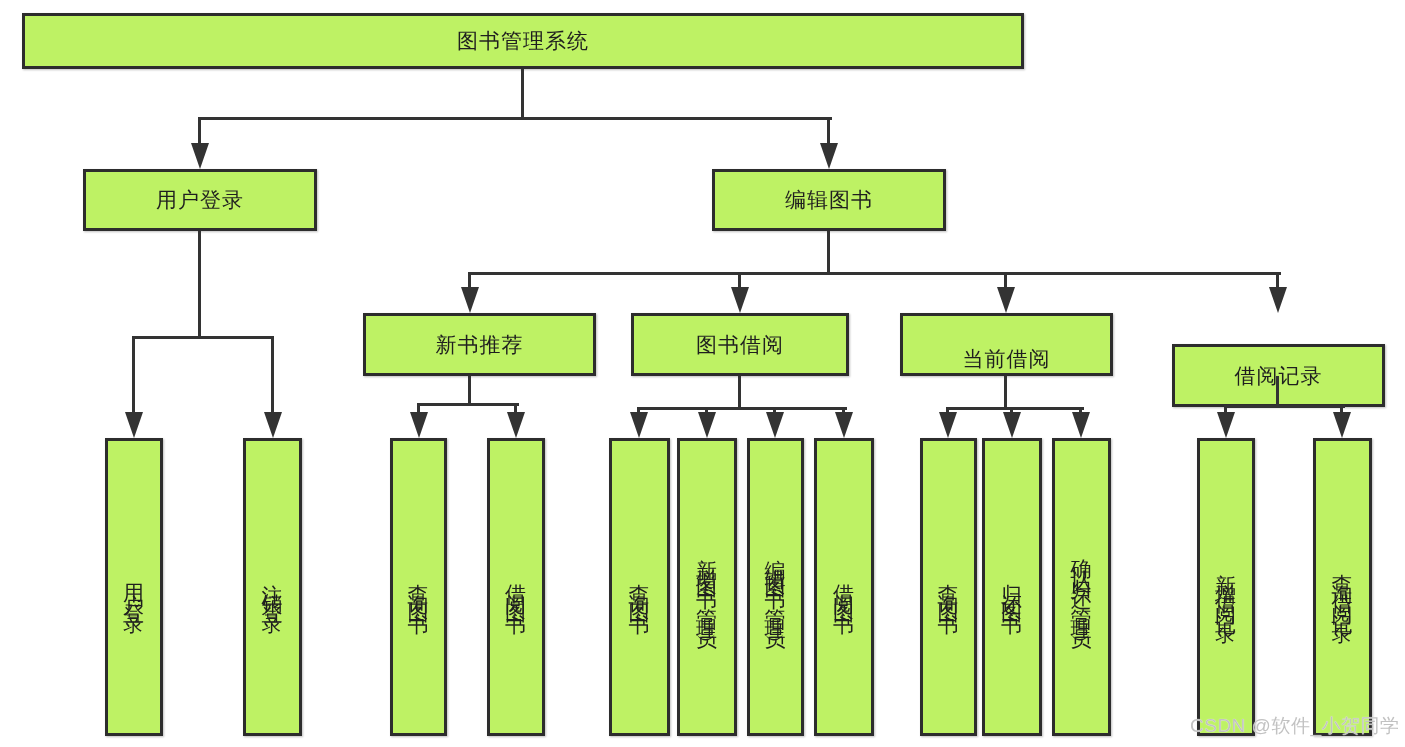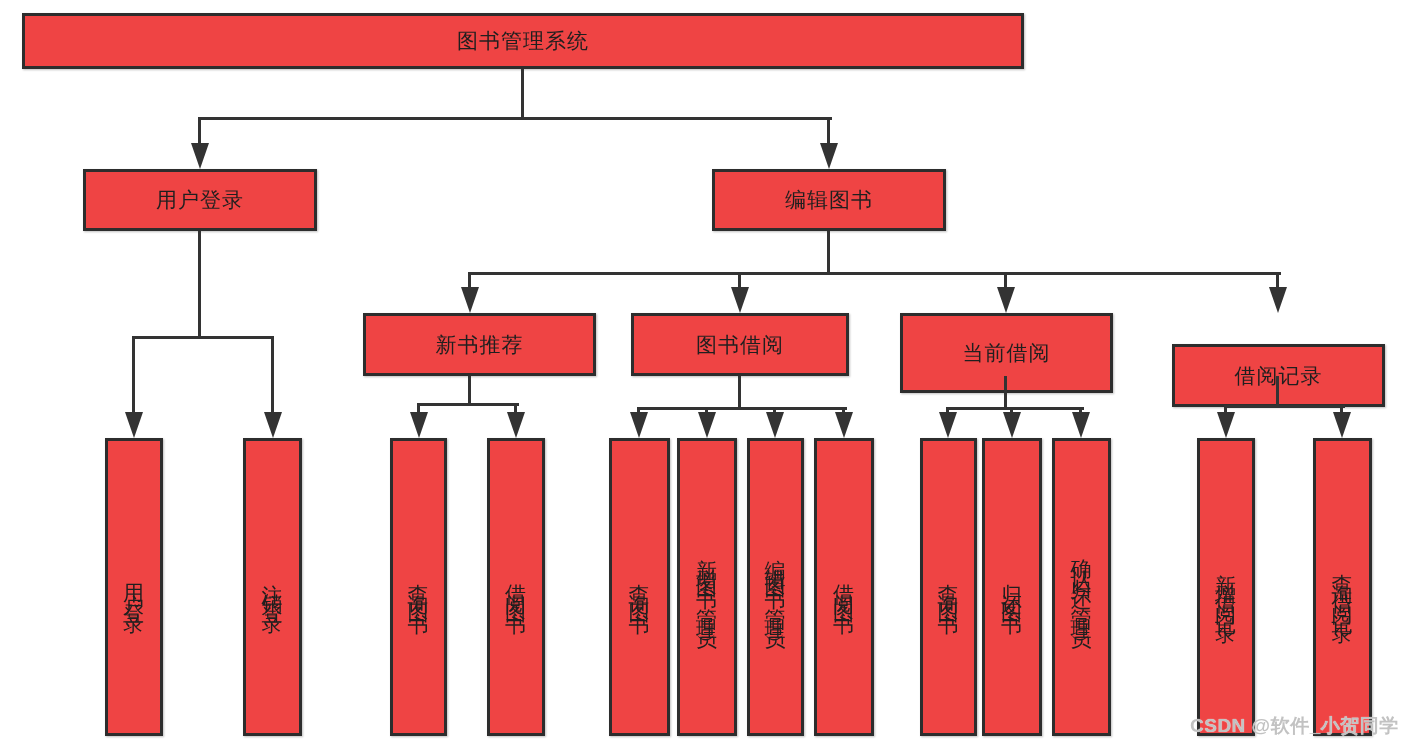--- a/index.html
+++ b/index.html
@@ -2,40 +2,39 @@
 <html><head>
 <meta charset="utf-8">
 <style>
   html,body { margin:0; padding:0; background:#ffffff; }
   .canvas {
     position:relative; width:1405px; height:747px; background:#ffffff;
     font-family:"Liberation Sans","DejaVu Sans",sans-serif; overflow:hidden;
   }
   .node {
     position:absolute; box-sizing:border-box;
-    border:3px solid #2d2d2d; background:#ef4444;
+    border:3px solid #2d2d2d; background:#bef264;
     display:flex; align-items:center; justify-content:center;
     color:#1f1f1f; box-shadow:1px 1px 2px rgba(0,0,0,0.25);
   }
   .node.h span { font-size:21px; letter-spacing:1px; white-space:nowrap; }
   .node.v span {
     writing-mode:vertical-rl; text-orientation:mixed;
     font-size:21px; letter-spacing:10px; line-height:1;
   }
   .line { position:absolute; background:#333333; }
   .ah {
     position:absolute; width:0; height:0;
     border-left:9px solid transparent; border-right:9px solid transparent;
     border-top:26px solid #333333;
   }
   .watermark {
     position:absolute; left:1190px; top:713px; z-index:6;
     color:#c2c2c2; font-size:19px; letter-spacing:0.5px; white-space:nowrap;
     text-shadow:0 0 1px #ffffff;
-    font-weight:bold;
   }
 </style>
 </head>
 <body>
 
 <div class="canvas">
 
   <div class="node h" style="left:22px;top:13px;width:1002px;height:56px;">
     <span>图书管理系统</span>
   </div>
@@ -46,21 +45,21 @@
   <div class="node h" style="left:712px;top:169px;width:234px;height:62px;">
     <span>编辑图书</span>
   </div>
 
   <div class="node h" style="left:363px;top:313px;width:233px;height:63px;">
     <span>新书推荐</span>
   </div>
   <div class="node h" style="left:631px;top:313px;width:218px;height:63px;">
     <span>图书借阅</span>
   </div>
-  <div class="node h" style="left:900px;top:313px;width:213px;height:80px;">
+  <div class="node h" style="left:900px;top:313px;width:213px;height:63px;align-items:flex-end;">
     <span>当前借阅</span>
   </div>
   <div class="node h" style="left:1172px;top:313px;width:213px;height:63px;margin-top:31px;">
     <span>借阅记录</span>
   </div>
 
   <div class="node v" style="left:105px;top:438px;width:58px;height:298px;">
     <span>用户登录</span>
   </div>
   <div class="node v" style="left:243px;top:438px;width:59px;height:298px;">

